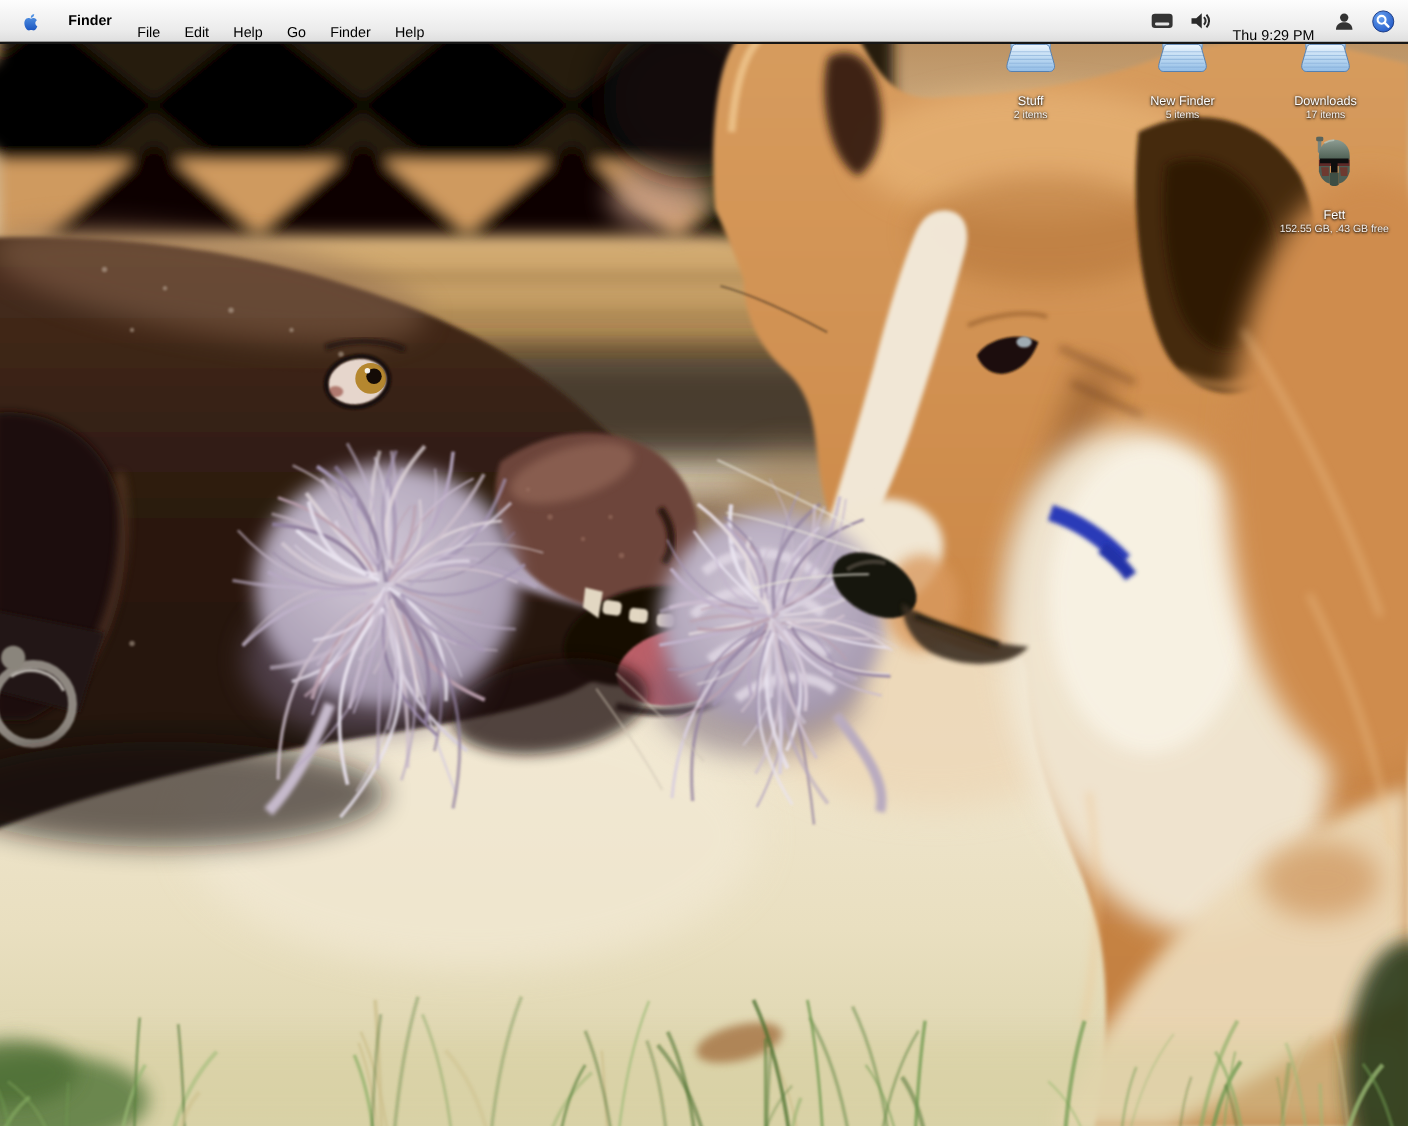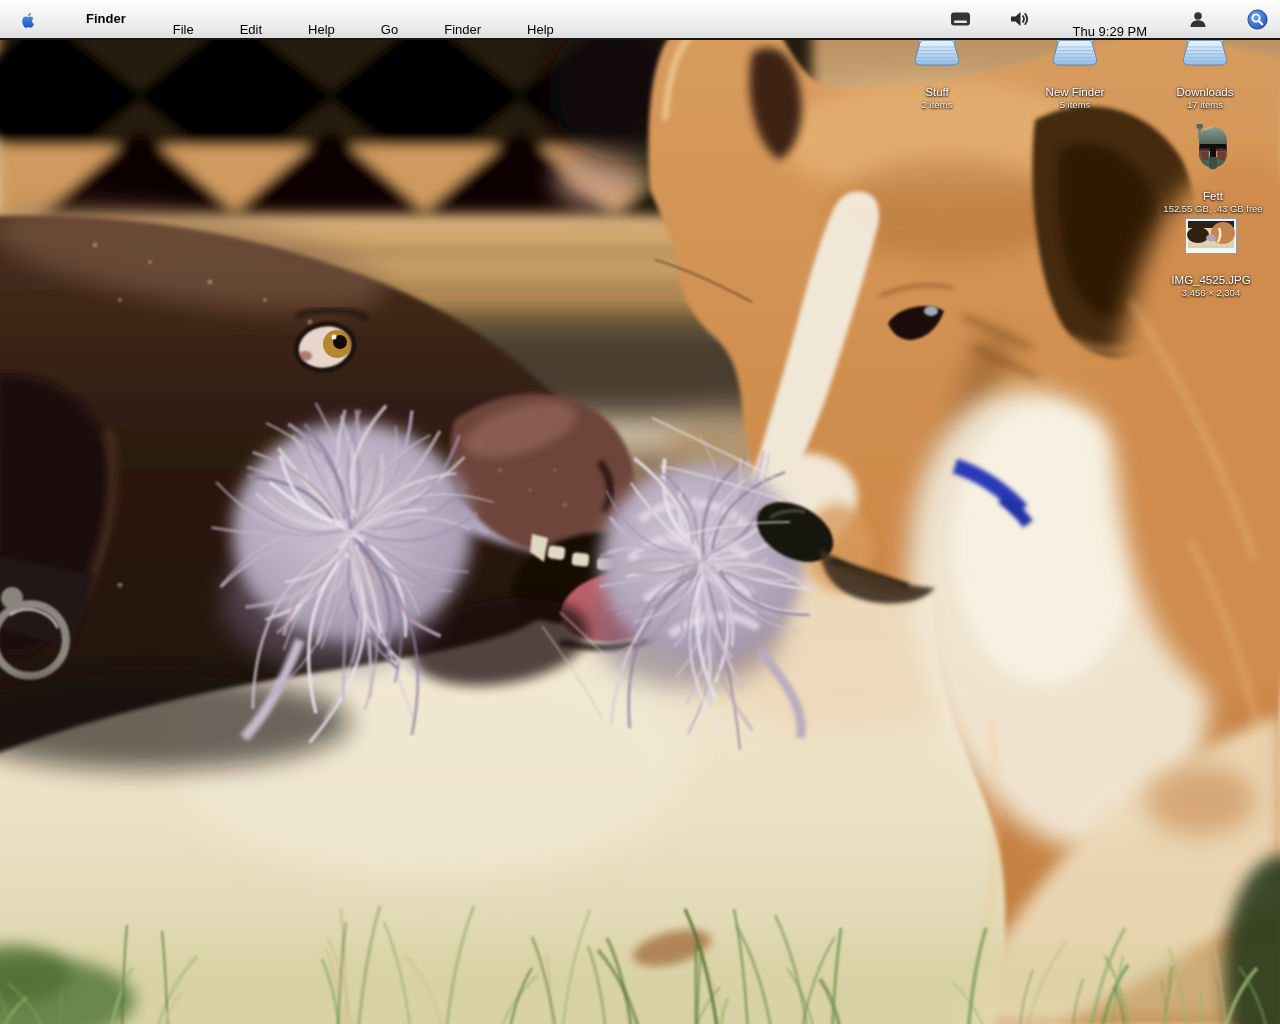--- a/index.html
+++ b/index.html
@@ -9,21 +9,21 @@
 
   
   #wallpaper { position:absolute; left:0; top:0; width:1280px; height:1024px; }
 
   
   #menubar {
     position:absolute; left:0; top:0; width:1280px; height:40px;
     background:linear-gradient(#fdfdfd,#ececec 70%,#dedede);
     border-bottom:2px solid #161616;
     display:flex; align-items:center; z-index:50;
-    font-size:13px; color:#000;gap:24px;
+    font-size:13px; color:#000;
   }
   .apple-wrap { padding:0 15px 0 21px; height:22px; display:flex; align-items:center; }
   .mi { padding:16px 11px; height:22px; line-height:22px; white-space:nowrap; }
   .mi.appname { font-weight:bold; padding:0 12px; }
   .spacer { flex:1; }
   .status-item { height:22px; display:flex; align-items:center; padding:0 8px; }
   .clock { font-size:13px; padding:0 10px; white-space:nowrap;margin-top:24px; }
 
   
   .dicon { position:absolute; width:122px; text-align:center; z-index:20; cursor:default; }
@@ -660,30 +660,14 @@
         <path d="M5,28 L12,28 L12,36 L6,36 Z" fill="#6e3a30"></path>
         <path d="M22,28 L29,28 L29,36 L23,36 Z" fill="#6e3a30"></path>
         <path d="M13,33 L21,33 L21,44 C19.5,45.5 14.5,45.5 13,44 Z" fill="#3e4e44"></path>
         <path d="M8,6 C11,4.2 14,3.4 17,3.4" stroke="#b8c4ba" stroke-width="1.4" fill="none" opacity=".8"></path>
       </svg>
     </div>
     <div class="lbl">Fett</div>
     <div class="info">152.55 GB, .43 GB free</div>
   </div>
 
-  <div class="dicon" style="left:1150px; top:214px;">
-    <div class="art">
-      <svg width="52" height="36" viewBox="0 0 52 36">
-        <rect x="0.5" y="0.5" width="51" height="35" fill="#f4f4f4" stroke="#9a9a9a" stroke-width="1"></rect>
-        <rect x="3" y="3" width="46" height="27" fill="#e2d2b2"></rect>
-        <rect x="3" y="3" width="46" height="7" fill="#2c2214"></rect>
-        <ellipse cx="13" cy="17" rx="11" ry="8" fill="#33200f"></ellipse>
-        <ellipse cx="38" cy="15" rx="12" ry="11" fill="#c5854a"></ellipse>
-        <path d="M34,10 C36,14 35,20 33,24" stroke="#f0e8d8" stroke-width="2.5" fill="none"></path>
-        <ellipse cx="26" cy="20" rx="5" ry="3.5" fill="#b3a6ba"></ellipse>
-        <rect x="3" y="27" width="46" height="3" fill="#d8d2ae"></rect>
-      </svg>
-    </div>
-    <div class="lbl">IMG_4525.JPG</div>
-    <div class="info">3,456 × 2,304</div>
-  </div>
 
 </div>
 
 </body></html>

